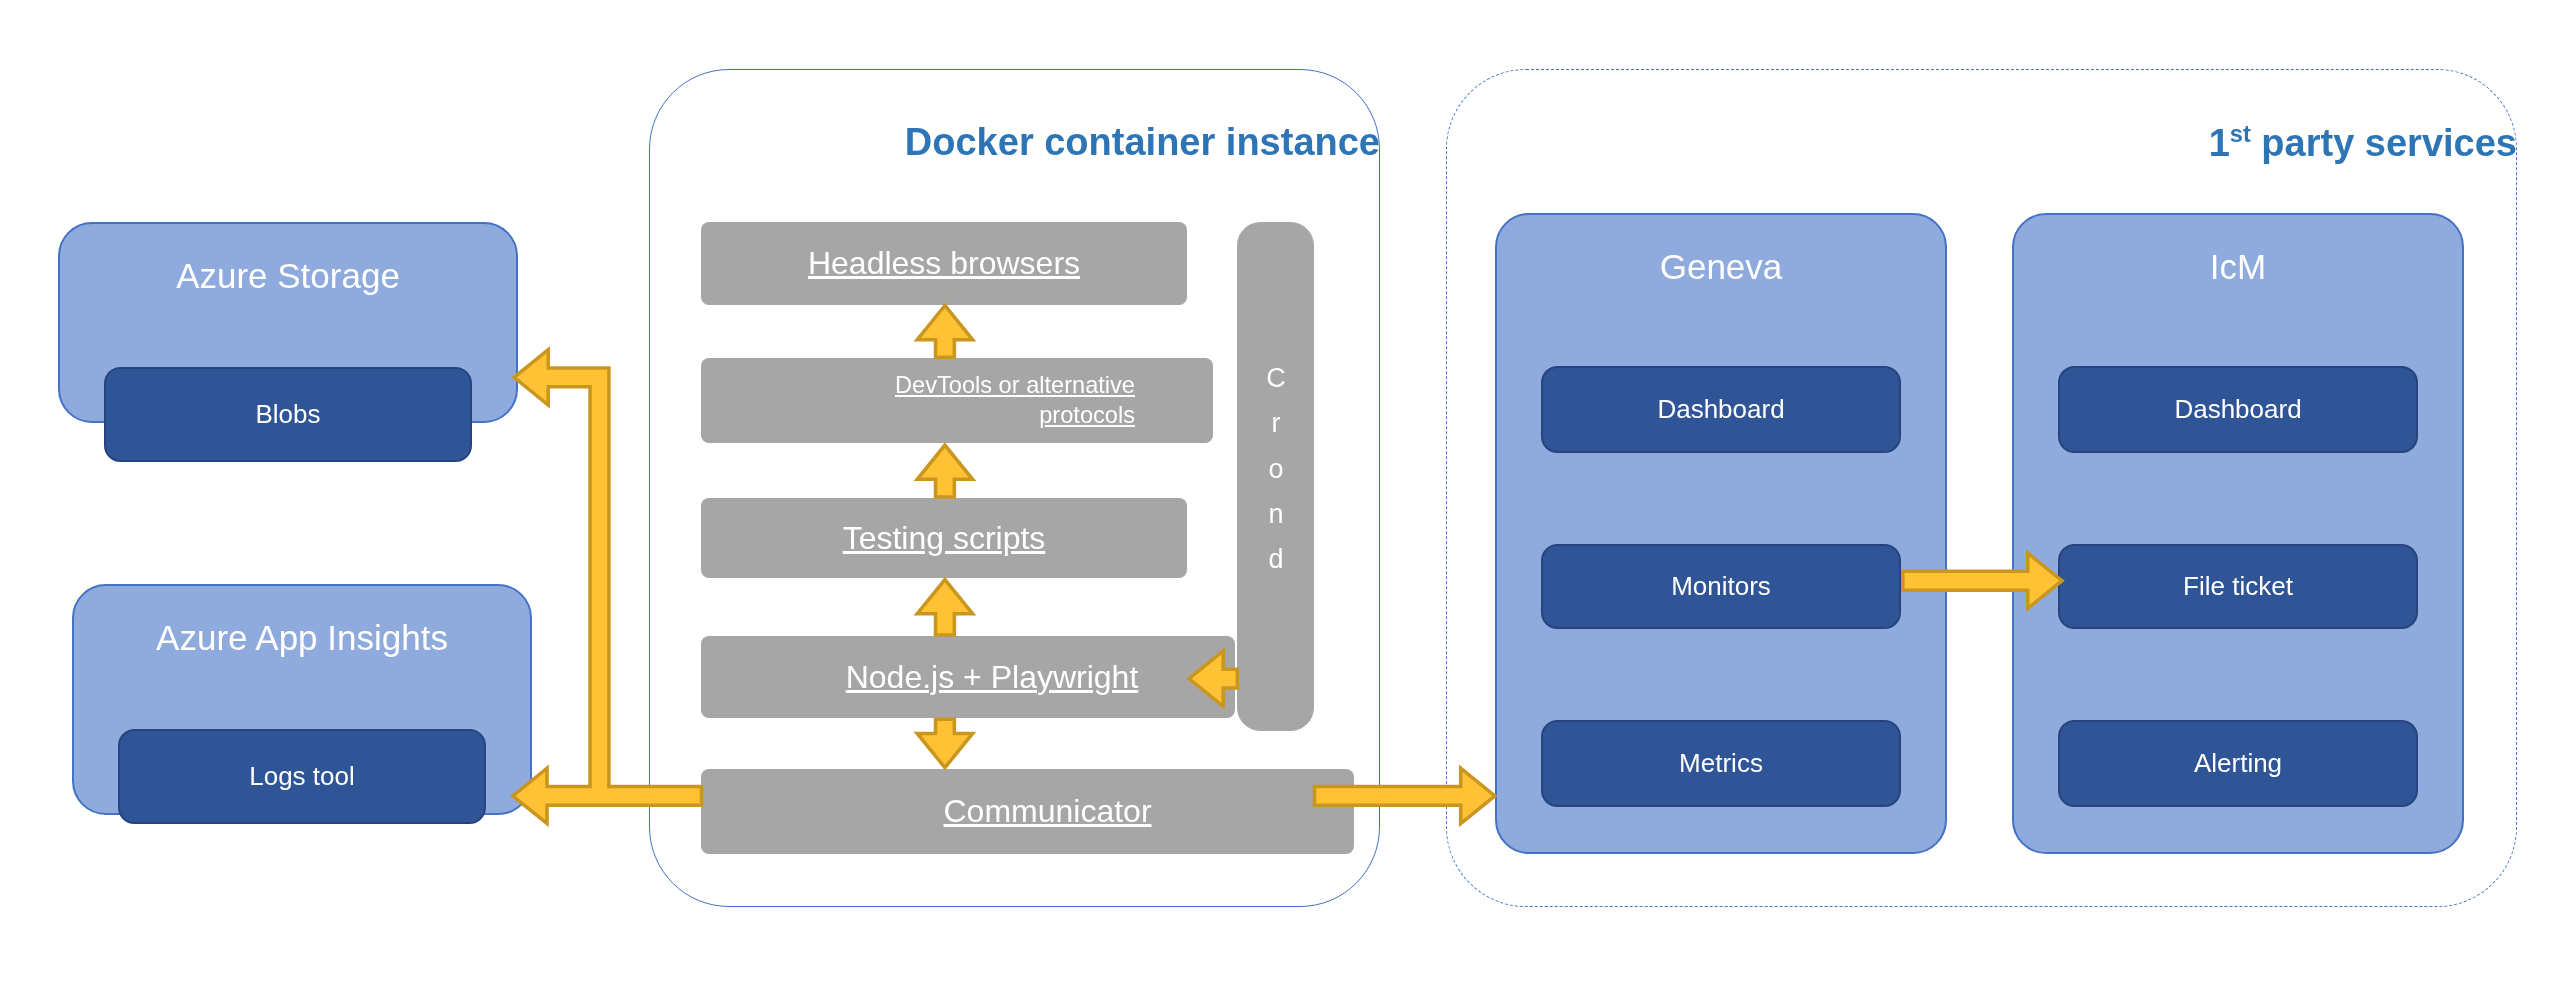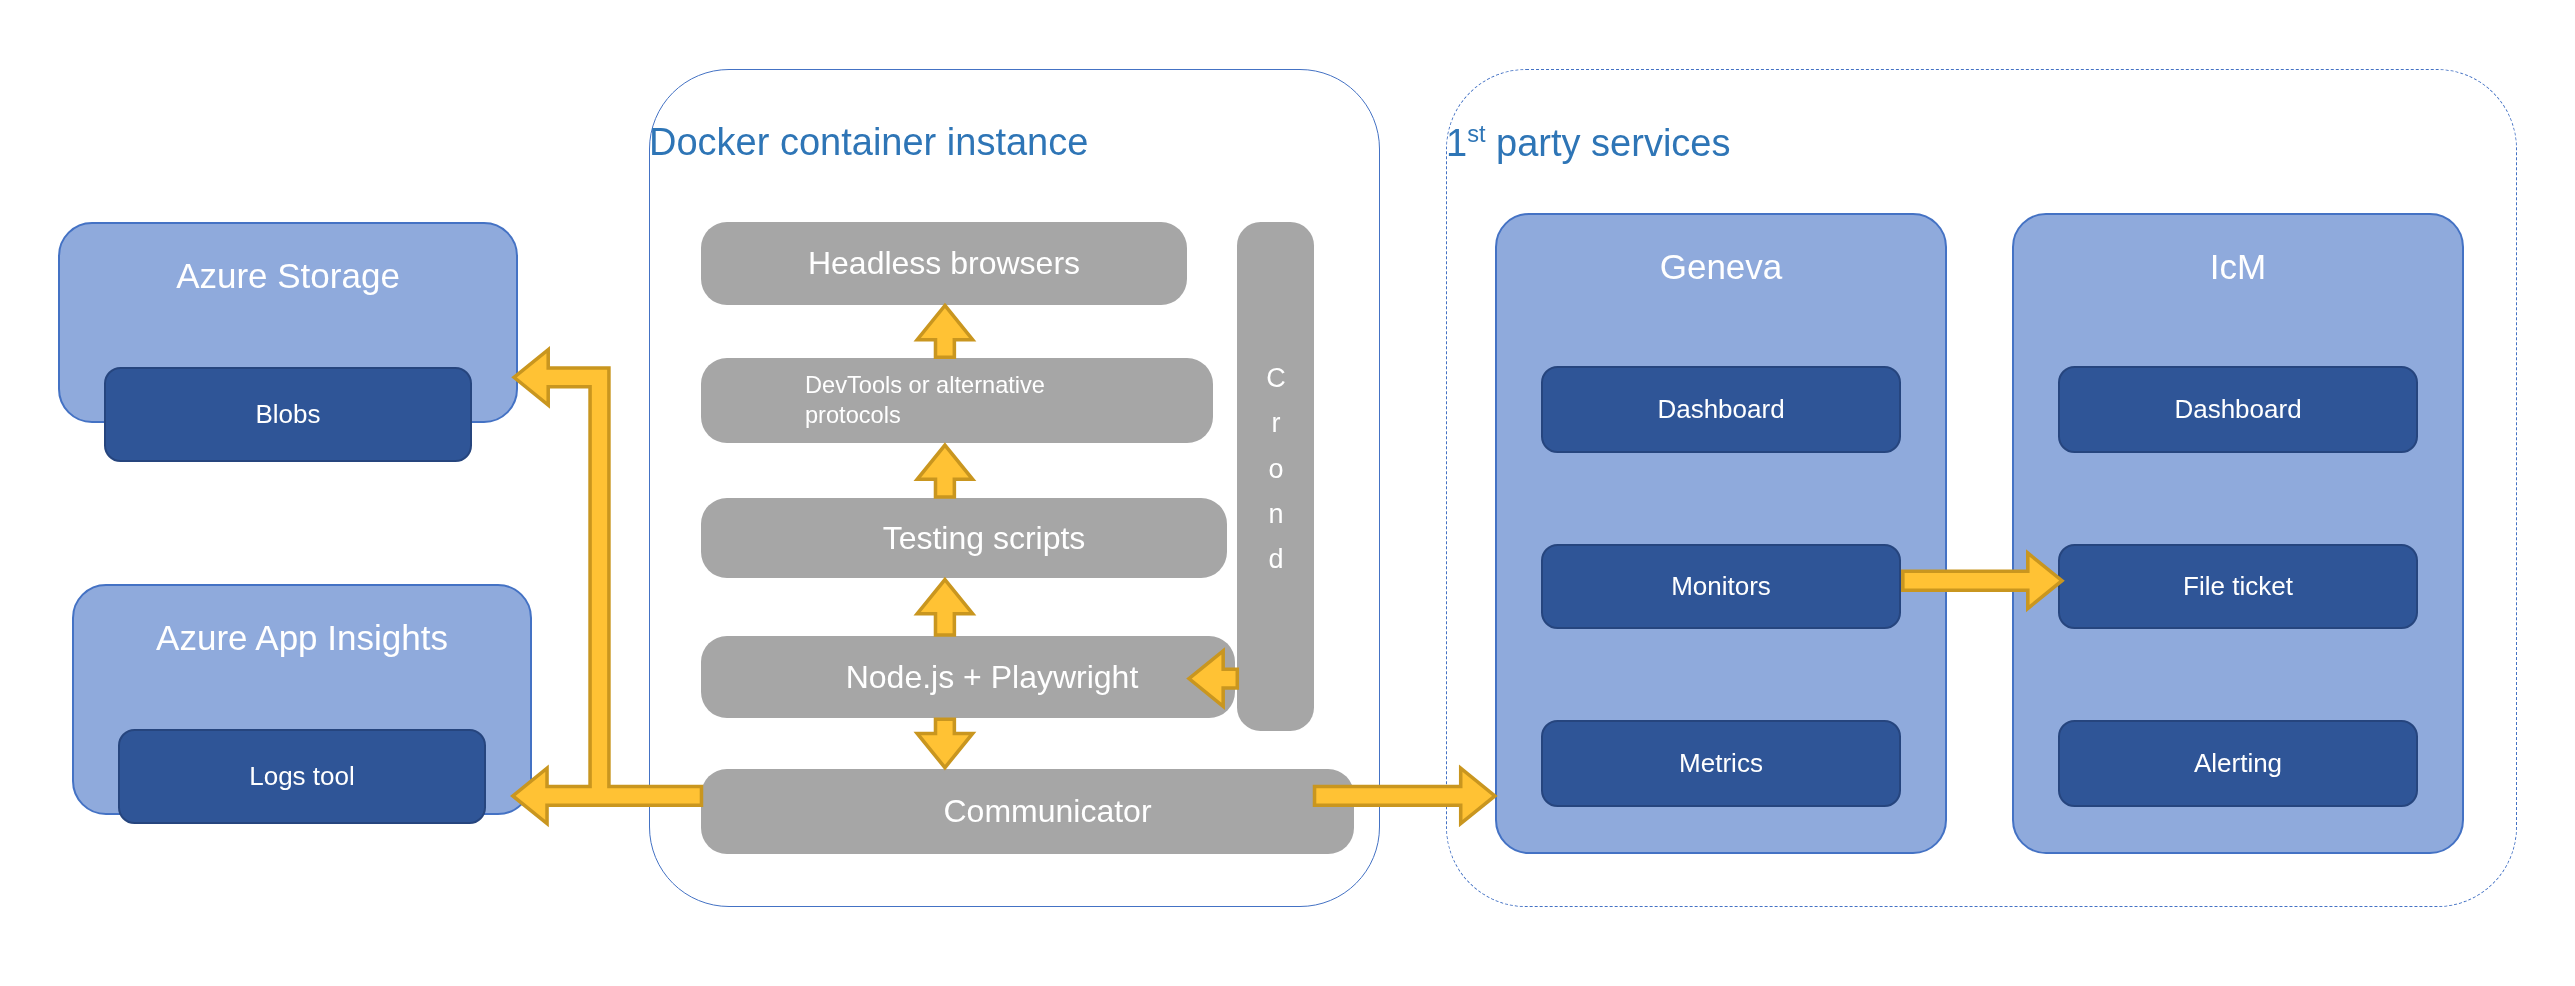--- a/index.html
+++ b/index.html
@@ -21,28 +21,28 @@
     border:2.4px solid var(--dark-blue-border,#26457E);border-radius:16.5px;box-sizing:border-box;
     display:flex;align-items:center;justify-content:center;
     color:var(--white,#ffffff);font-size:26px;
   }
   
   .docker-outline{
     position:absolute;left:649px;top:69px;width:731px;height:838px;
     border:1.8px solid var(--blue-border,#4472C4);border-radius:80px;box-sizing:border-box;background:transparent;
   }
   .section-title{
-    position:absolute;text-align:left;color:var(--title-blue,#2E75B6);
-    font-size:38px;font-weight:400;
+    position:absolute;text-align:right;color:var(--title-blue,#2E75B6);
+    font-size:38px;font-weight:700;
   }
   .section-title sup{font-size:23.6px;}
   .gray-box{
-    position:absolute;background:var(--gray-fill,#A6A6A6);border-radius:26px;
-    display:flex;align-items:center;justify-content:center;text-align:left;
-    color:var(--white,#ffffff);font-size:32px;
+    position:absolute;background:var(--gray-fill,#A6A6A6);border-radius:8px;
+    display:flex;align-items:center;justify-content:center;text-align:right;
+    color:var(--white,#ffffff);font-size:32px;text-decoration:underline;
   }
   .gray-box .small{font-size:23.6px;line-height:1.25;max-width:330px;}
   .crond-box{
     position:absolute;left:1237px;top:222px;width:77px;height:509px;
     background:var(--gray-fill,#A6A6A6);border-radius:23.6px;
     display:flex;align-items:center;justify-content:center;
   }
   .crond-text{
     writing-mode:vertical-rl;text-orientation:upright;letter-spacing:15.3px;
     color:var(--white,#ffffff);font-size:27px;
@@ -77,21 +77,21 @@
 
   <div class="docker-outline"></div>
   <div class="section-title" style="left:649px;top:121px;width:731px;">Docker container instance</div>
 
   <div class="gray-box" style="left:701px;top:222px;width:486px;height:83px;">Headless browsers</div>
 
   <div class="gray-box" style="left:701px;top:358px;width:486px;height:85px;padding-left:26px;">
     <span class="small">DevTools or alternative protocols</span>
   </div>
 
-  <div class="gray-box" style="left:701px;top:498px;width:486px;height:80px;padding-left:40px;">Testing scripts</div>
+  <div class="gray-box" style="left:701px;top:498px;width:486px;height:80px;">Testing scripts</div>
 
   <div class="gray-box" style="left:701px;top:636px;width:486px;height:82px;padding-left:48px;">Node.js + Playwright</div>
 
   <div class="gray-box" style="left:701px;top:769px;width:613px;height:85px;padding-left:40px;">Communicator</div>
 
   <div class="crond-box">
     <span class="crond-text">Crond</span>
   </div>
 
   <div class="dashed-group"></div>

